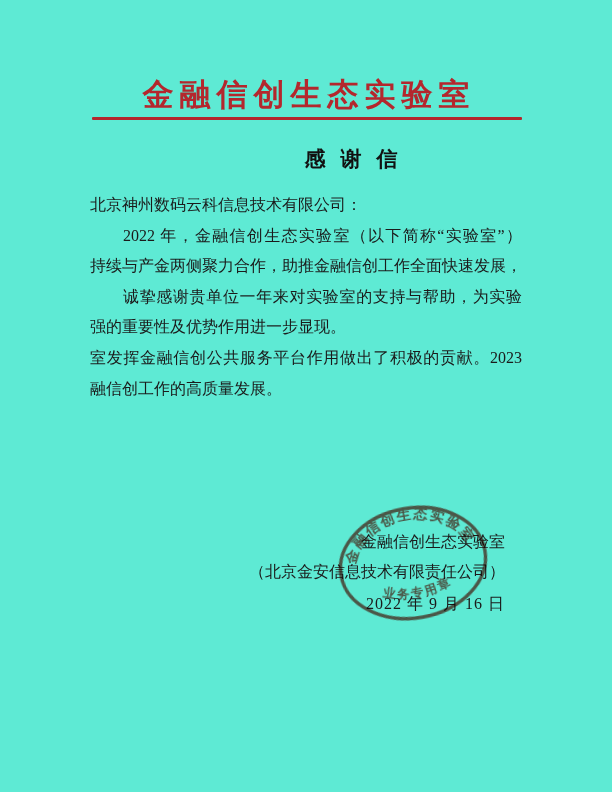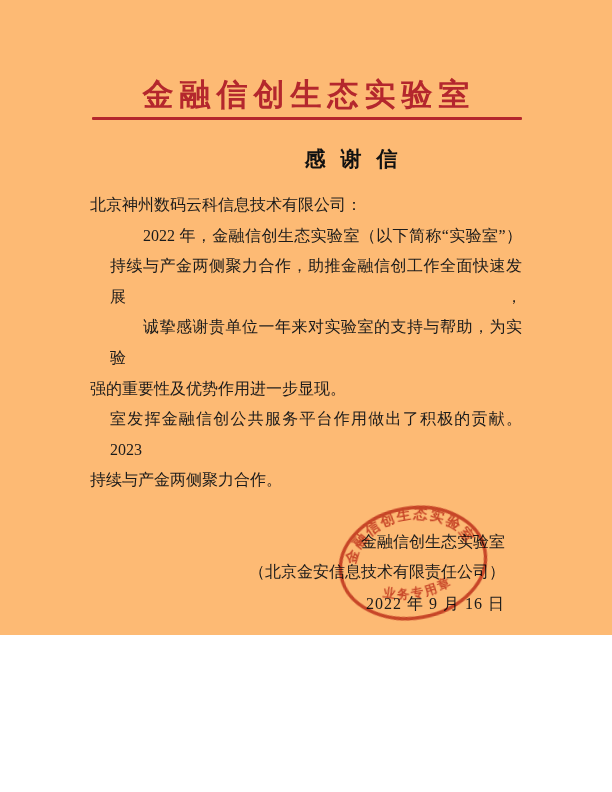--- a/index.html
+++ b/index.html
@@ -3,22 +3,22 @@
 <meta charset="utf-8">
 <style>
   html, body {
     margin: 0;
     padding: 0;
     background: #ffffff;
   }
   .page {
     position: relative;
     width: 612px;
-    height: 635px;
-    background: #fdba74;
+    height: 792px;
+    background: #5eead4;
     overflow: hidden;
     font-family: "Liberation Serif", "DejaVu Serif", serif;
     color: #1b1b1b;
   }
   
   .org-title {
     position: absolute;
     top: 74px;
     left: 0;
     width: 100%;
@@ -61,21 +61,20 @@
     top: 190px;
     width: 432px;
     font-size: 16px;
     line-height: 30.6px;
     color: #1b1b1b;
   }
   .line { display: block; }
   .line.fill {
     text-align: justify;
     text-align-last: justify;
-    margin-left: 20px;
   }
   .line.indent { text-indent: 33px; }
   
   .signature {
     position: absolute;
     top: 527px;
     right: 107px;
     text-align: right;
     font-size: 16px;
     line-height: 30px;
@@ -113,21 +112,21 @@
 
   <div class="letter-title">感谢信</div>
 
   <div class="body-text">
     <span class="line">北京神州数码云科信息技术有限公司：</span>
     <span class="line indent fill">2022 年，金融信创生态实验室（以下简称“实验室”）</span>
     <span class="line fill">持续与产金两侧聚力合作，助推金融信创工作全面快速发展，</span>
     <span class="line indent fill">诚挚感谢贵单位一年来对实验室的支持与帮助，为实验</span>
     <span class="line">强的重要性及优势作用进一步显现。</span>
     <span class="line fill">室发挥金融信创公共服务平台作用做出了积极的贡献。2023</span>
-    <span class="line">持续与产金两侧聚力合作。</span>
+    <span class="line">融信创工作的高质量发展。</span>
   </div>
 
   <div class="signature">
     <div>金融信创生态实验室</div>
     <div>（北京金安信息技术有限责任公司）</div>
     <div class="sig-date">2022 年 9 月 16 日</div>
   </div>
 
   <div class="stamp">
     <svg viewBox="0 0 154 120" xmlns="http://www.w3.org/2000/svg">

